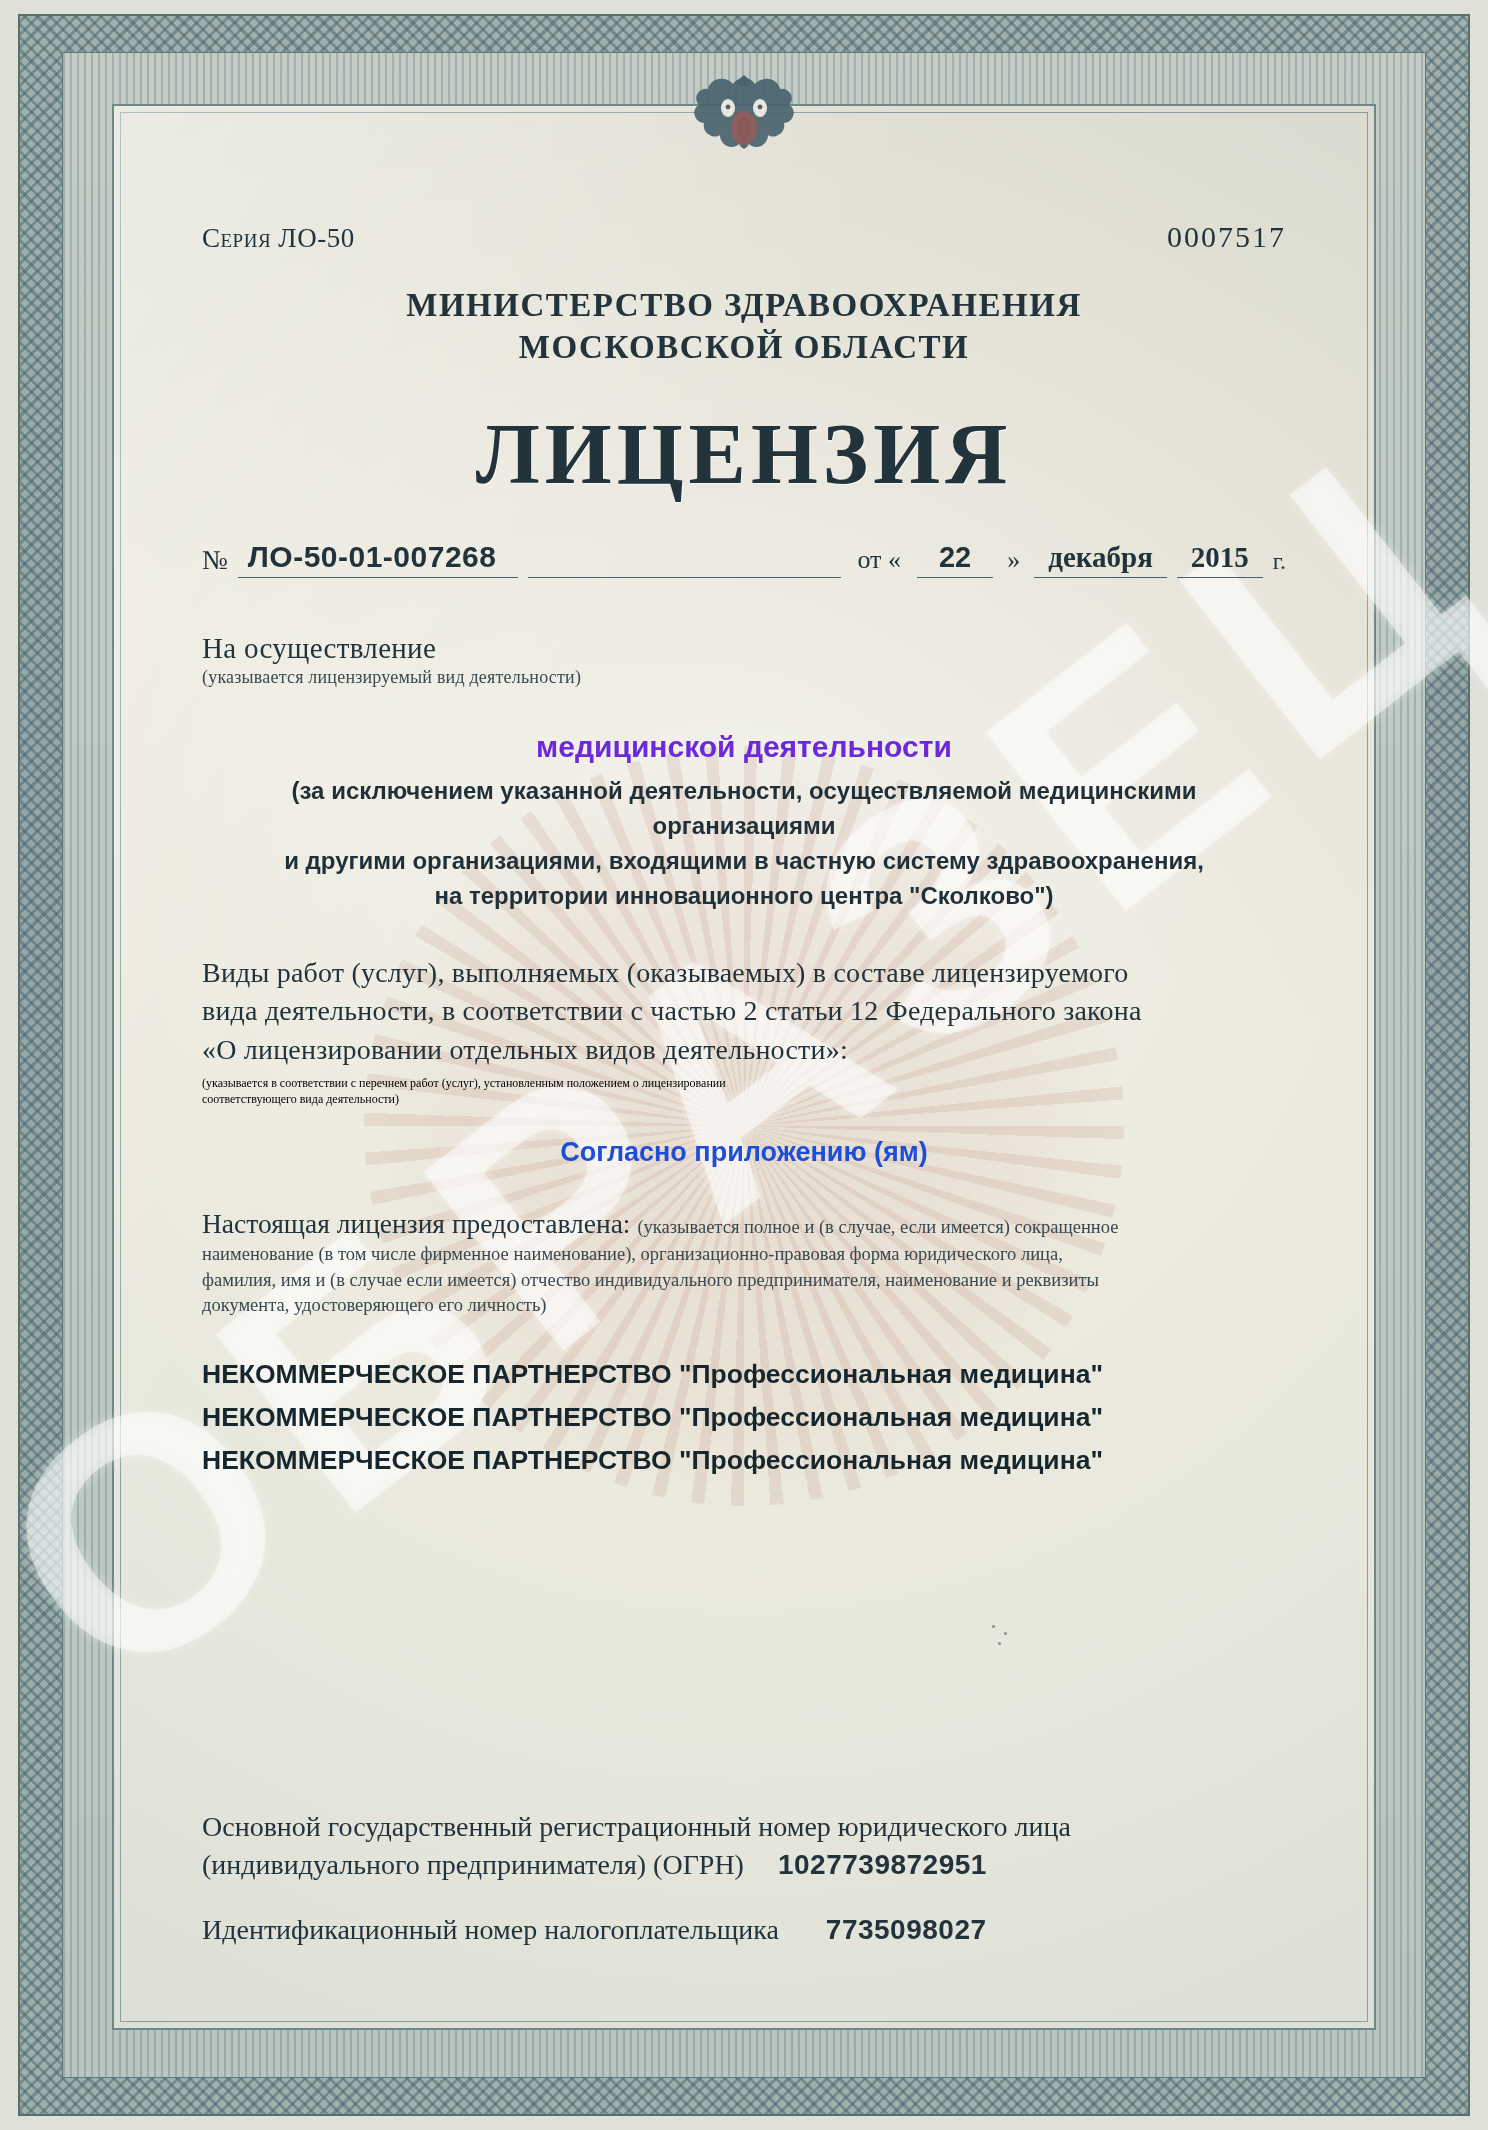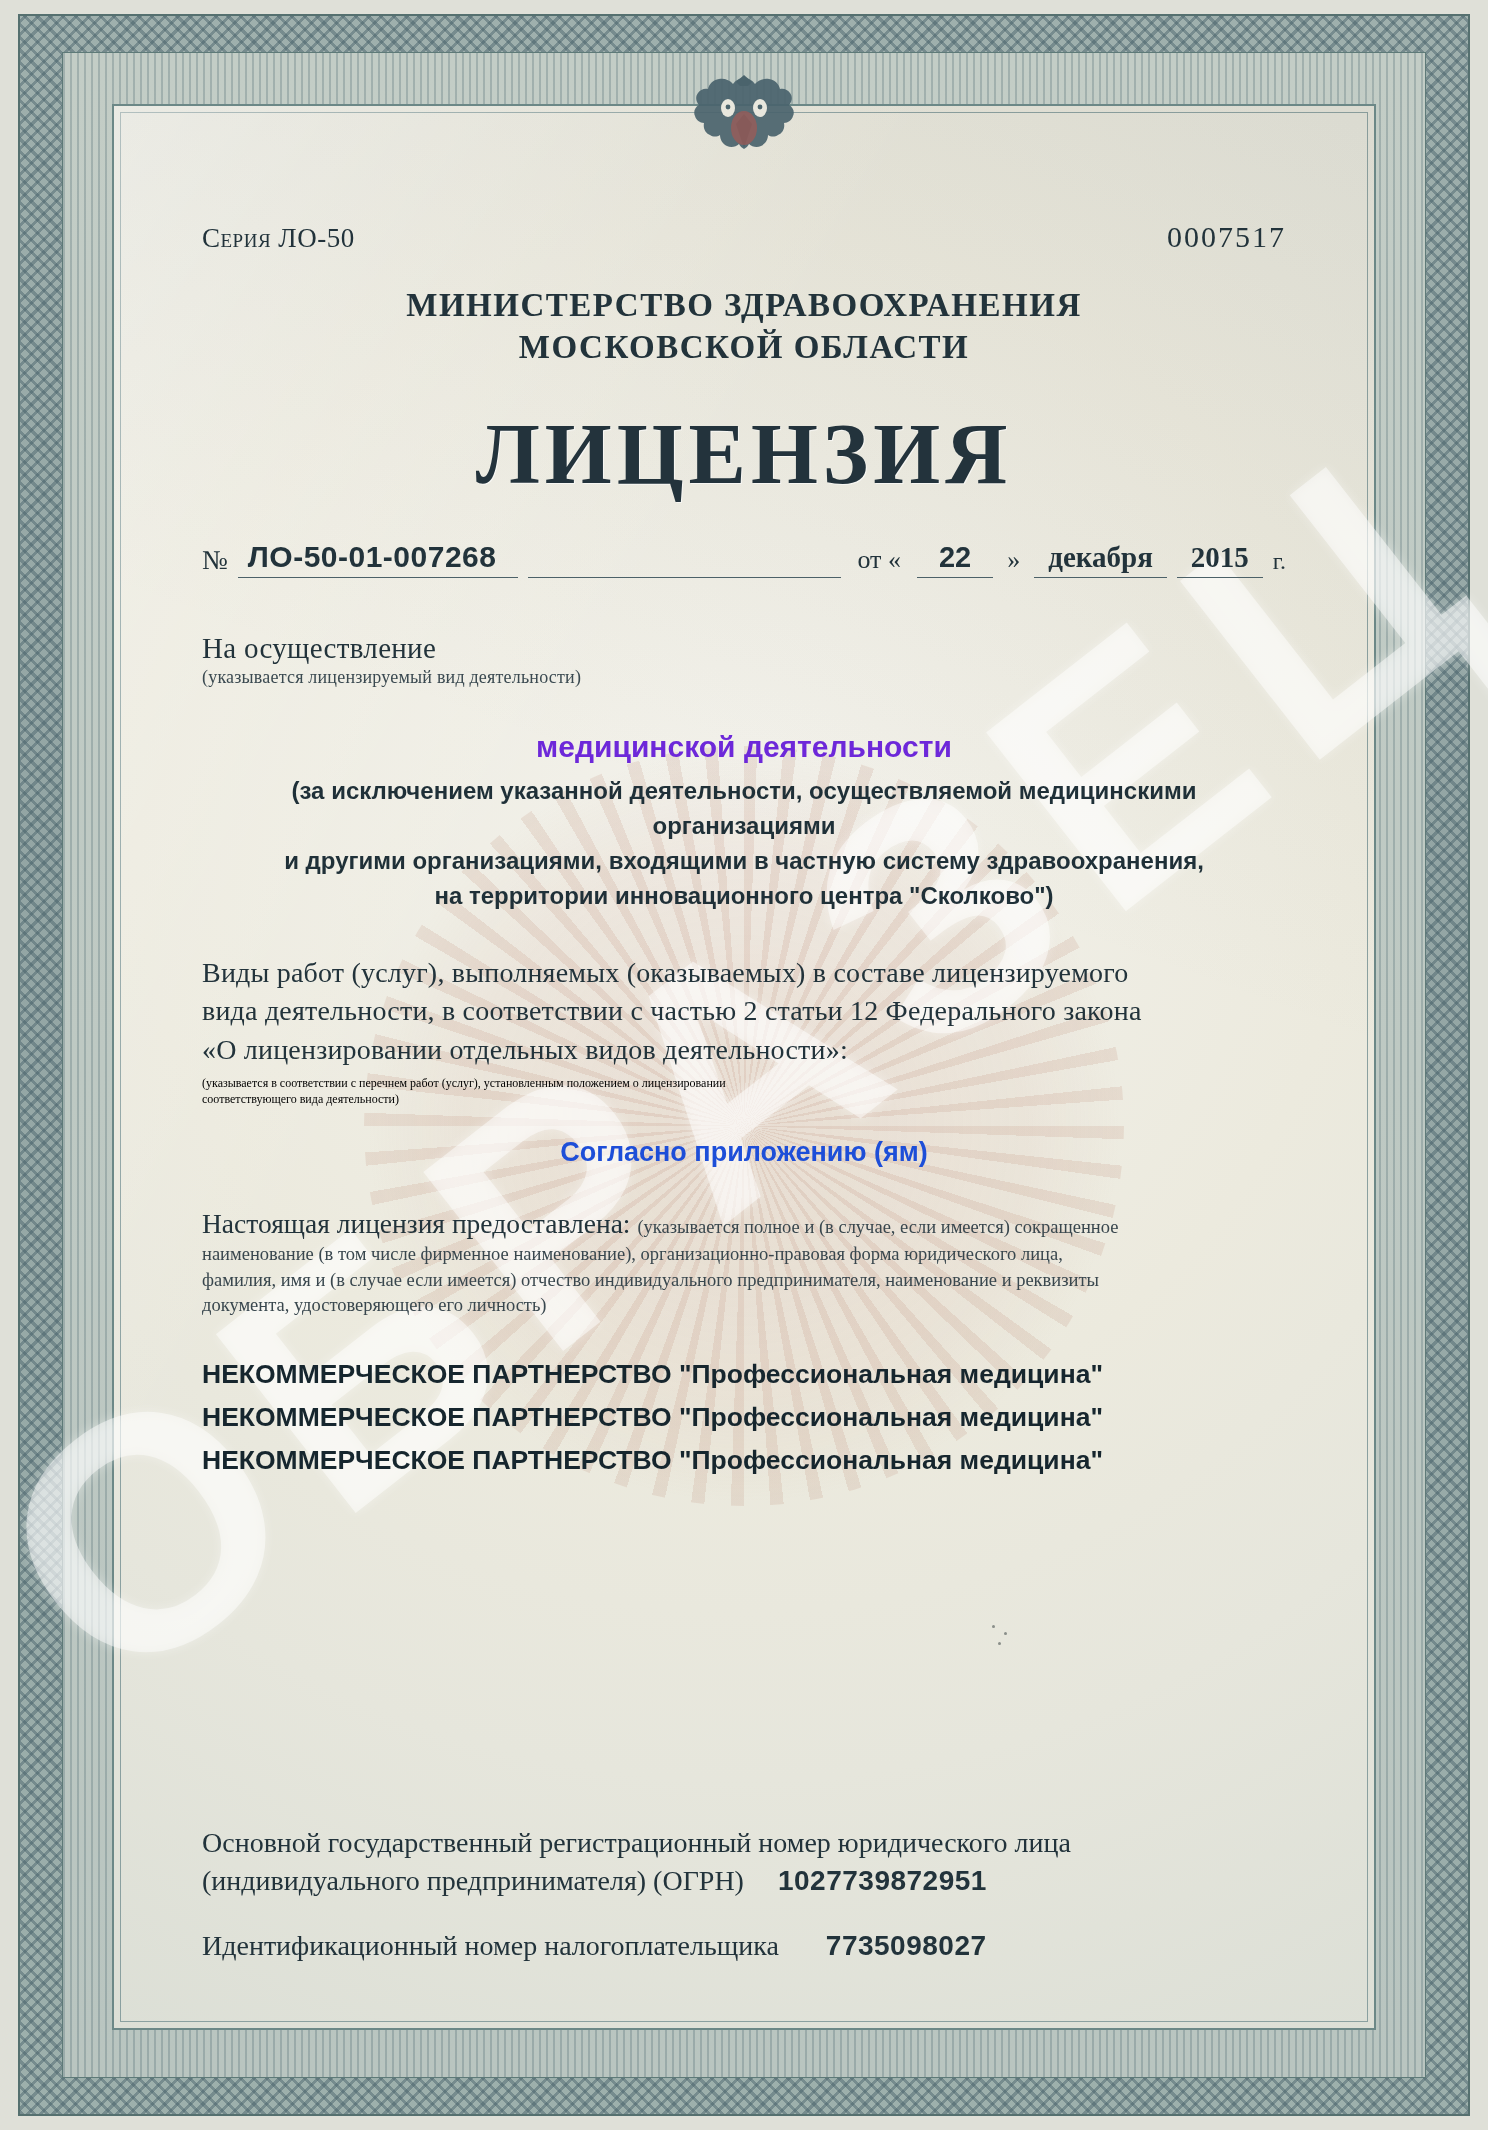--- a/index.html
+++ b/index.html
@@ -247,21 +247,21 @@
     font-weight: bold;
     font-size: 26.5px;
     line-height: 1.62;
     color: #16262e;
   }
 
   .footer {
     position: absolute;
     left: 70px;
     right: 70px;
-    bottom: 52px;
+    bottom: 68px;
   }
   .ogrn-text {
     font-size: 28px;
     line-height: 1.35;
   }
   .ogrn-line2 {
     display: flex;
     align-items: baseline;
     gap: 34px;
   }

